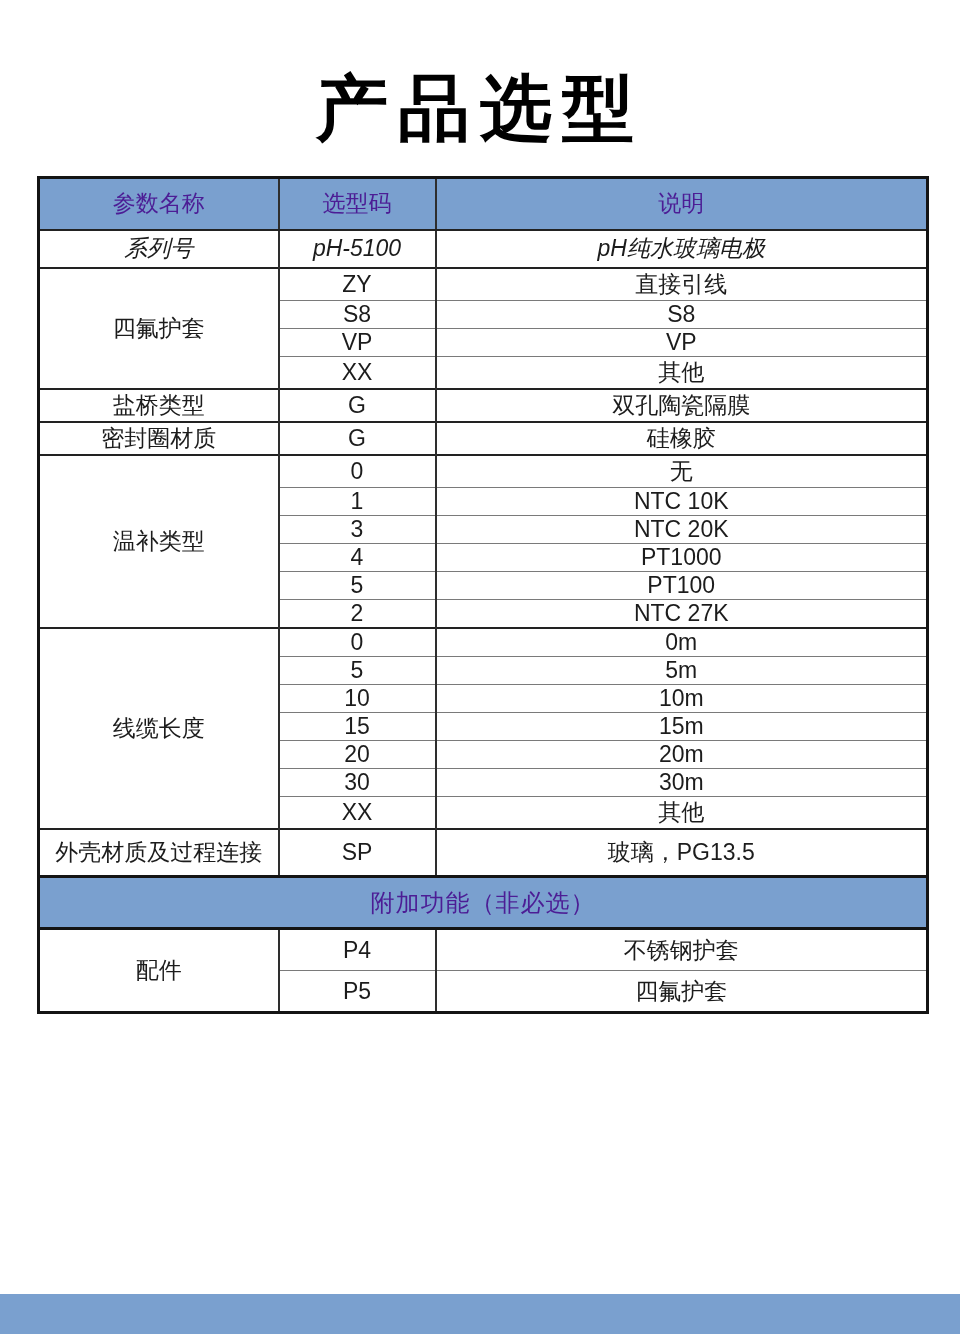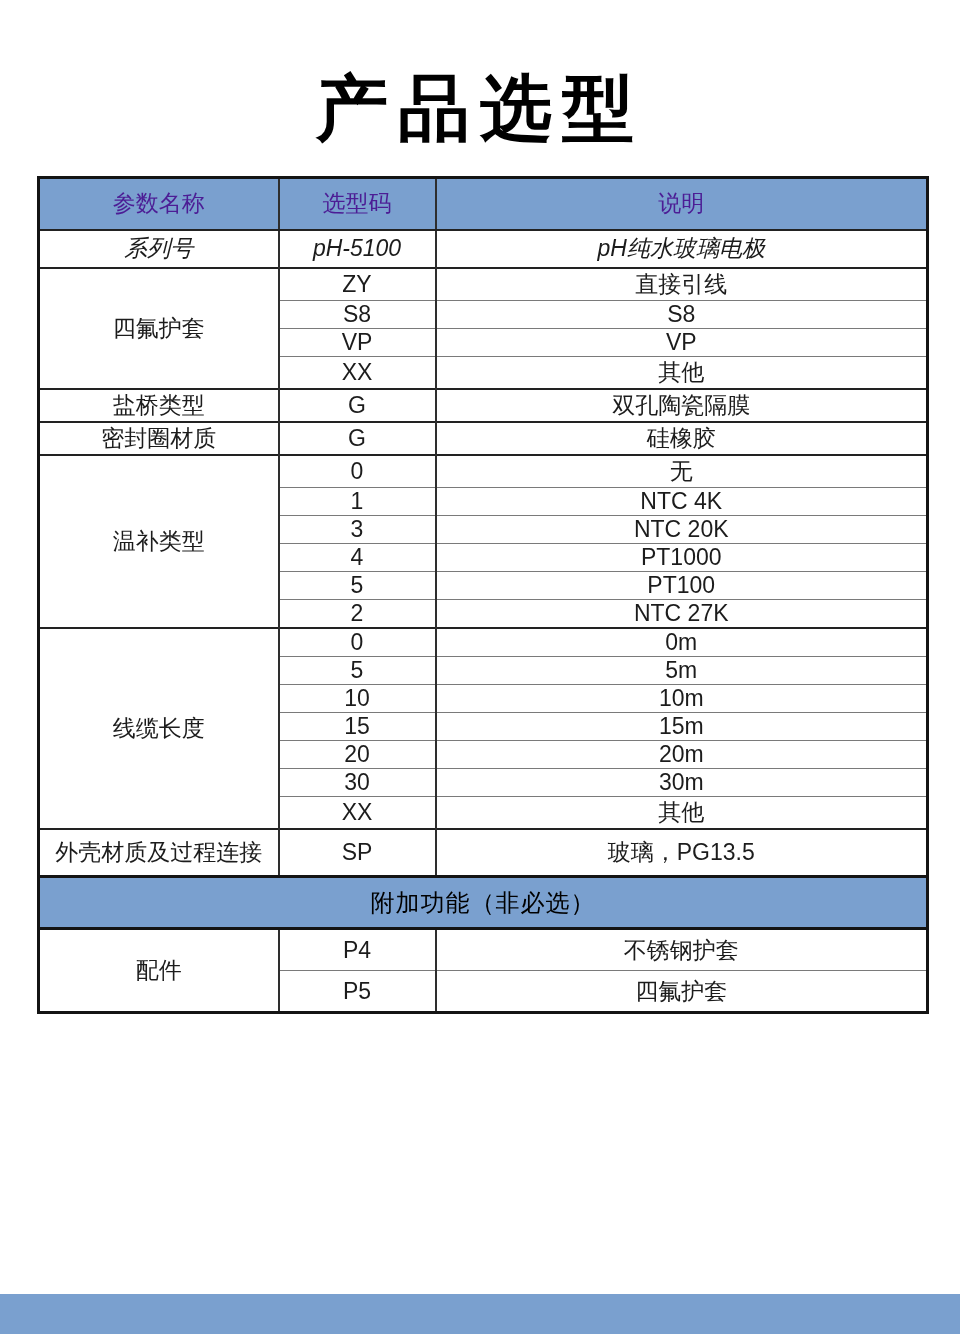--- a/index.html
+++ b/index.html
@@ -39,21 +39,21 @@
   .shoptable thead th{
     background:var(--accent);color:#4c1d95;font-weight:normal;
     height:52px;border-bottom:2px solid var(--line-dark);
   }
   .shoptable tbody td{height:22px;border-top:1px solid var(--line-gray);}
   .shoptable tbody tr.group-start td{border-top:2px solid var(--line-dark);}
   .shoptable tbody tr.h48 td{height:38px;font-style:italic;}
   .shoptable tbody tr.h43 td{height:48px;}
   .shoptable tbody tr.row-extra td{height:42px;}
   .shoptable tbody tr.banner-row td{
-    background:var(--accent);color:#000000;height:52px;
+    background:var(--accent);color:#4c1d95;height:52px;
     border-top:3px solid var(--outer);border-bottom:3px solid var(--outer);
     font-size:24px;letter-spacing:1px;
   }
   .footer-bar{
     position:absolute;left:0;top:1294px;width:960px;height:40px;
     background:var(--accent);
   }
 </style>
 </head>
 <body>
@@ -106,21 +106,21 @@
         <td class="code">G</td>
         <td class="desc">硅橡胶</td>
       </tr>
       <tr class="group-start">
         <td class="param" rowspan="6">温补类型</td>
         <td class="code">0</td>
         <td class="desc">无</td>
       </tr>
       <tr class="">
         <td class="code">1</td>
-        <td class="desc">NTC 4K</td>
+        <td class="desc">NTC 10K</td>
       </tr>
       <tr class="">
         <td class="code">3</td>
         <td class="desc">NTC 20K</td>
       </tr>
       <tr class="">
         <td class="code">4</td>
         <td class="desc">PT1000</td>
       </tr>
       <tr class="">

